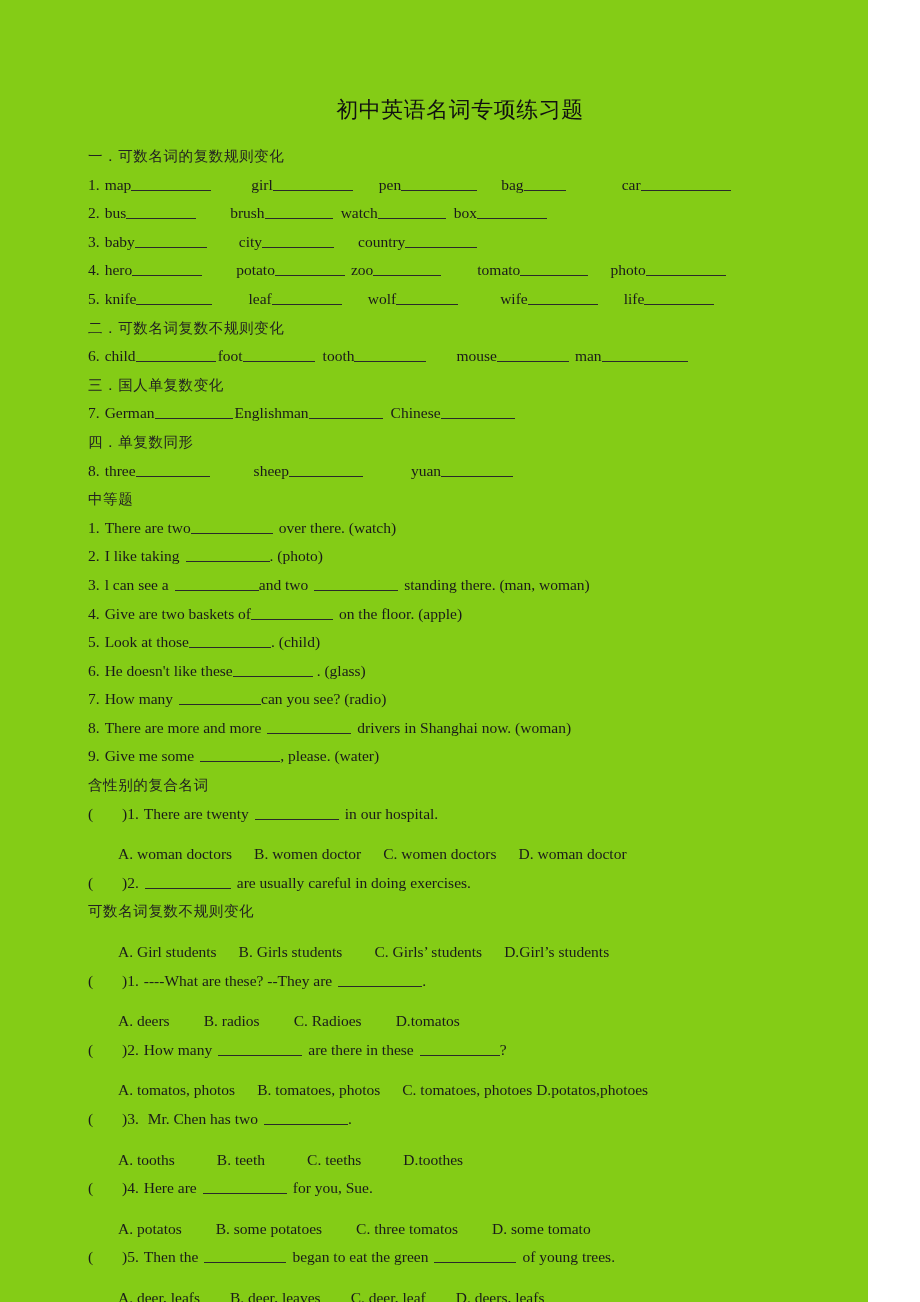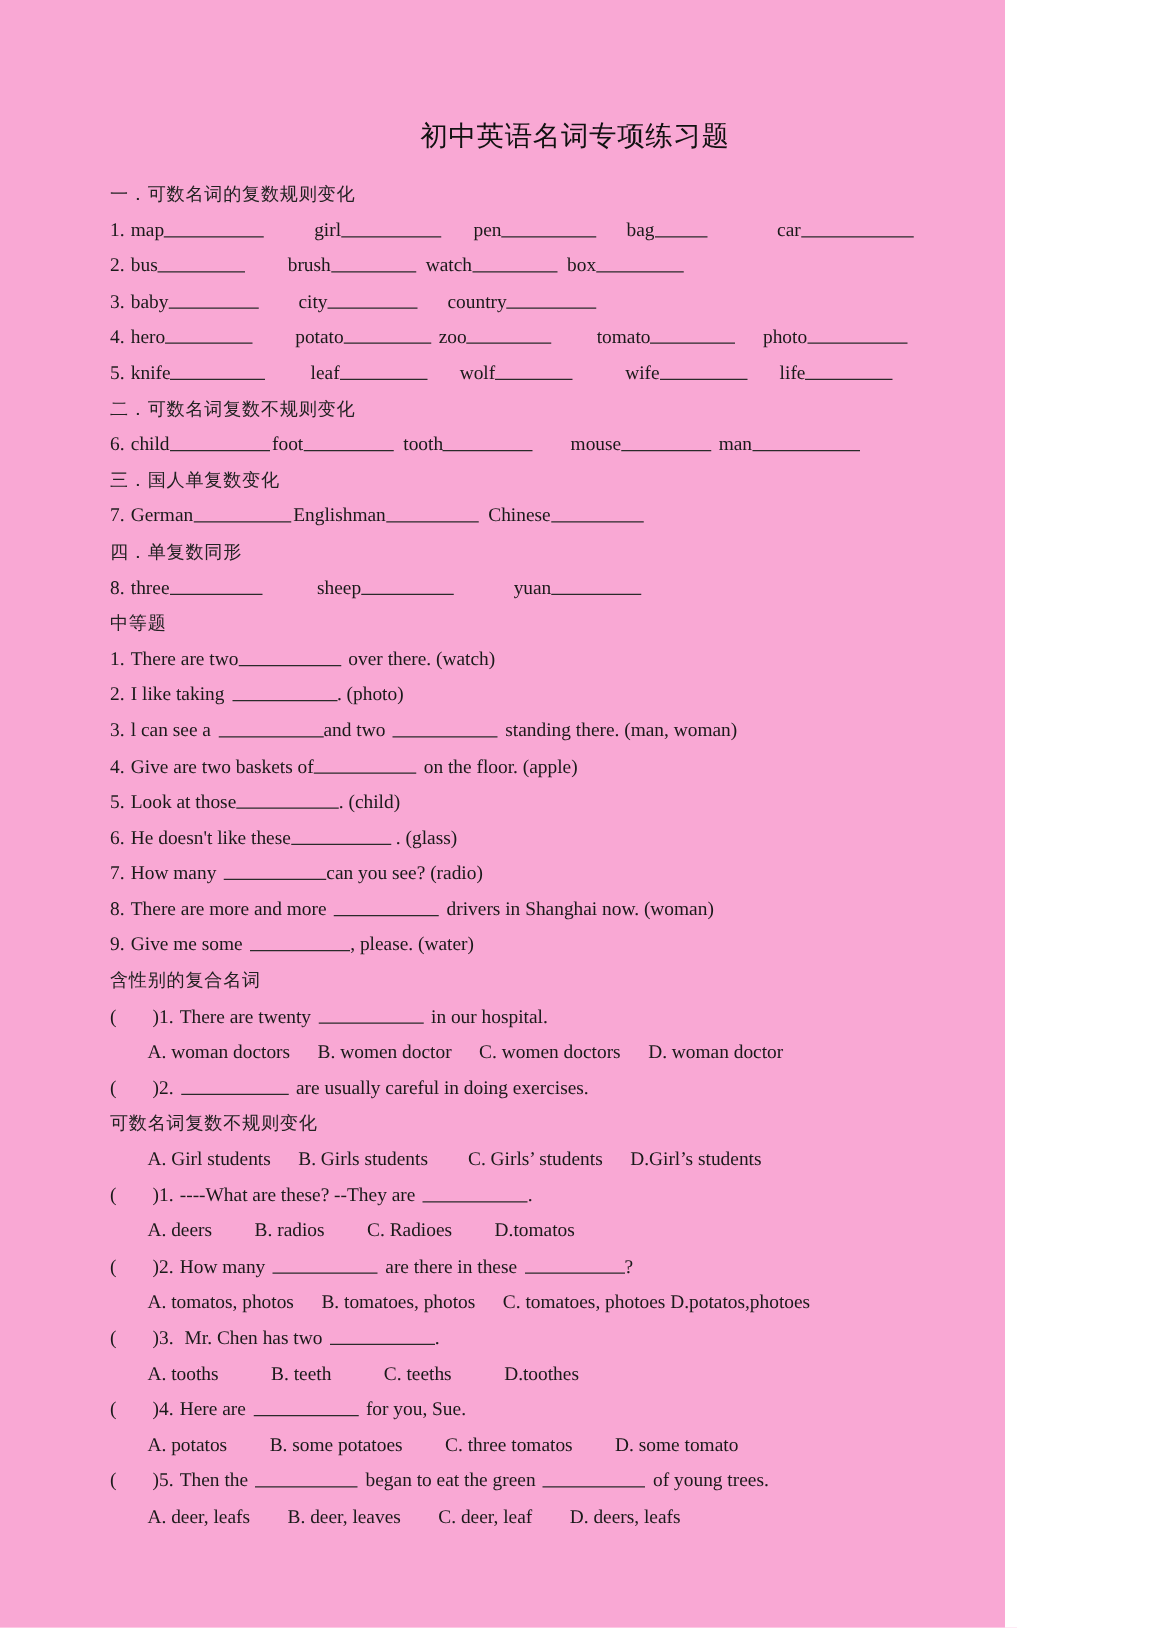--- a/index.html
+++ b/index.html
@@ -11,23 +11,23 @@
     width: 920px;
     height: 1302px;
     position: relative;
     font-family: "Liberation Serif", "DejaVu Serif", serif;
     color: #1a1a1a;
     overflow: hidden;
   }
   .page {
     position: absolute;
     left: 0; top: 0;
-    width: 804px;
+    width: 868px;
     height: 1302px;
-    background: #f9a8d4;
+    background: #84cc16;
   }
   .doc-title {
     position: absolute;
     left: 0;
     top: 96px;
     width: 920px;
     text-align: center;
     font-family: "DejaVu Serif", "Liberation Serif", serif;
     font-size: 22px;
     line-height: 28px;
@@ -47,21 +47,21 @@
     white-space: nowrap;
     color: #1a1a1a;
   }
   .cn {
     font-family: "DejaVu Serif", "Liberation Serif", serif;
     font-size: 14.5px;
     letter-spacing: 0.6px;
     color: #222;
   }
   .cn-head { }
-  .opts { padding-left: 30px; }
+  .opts { padding-left: 30px; margin-top: 12px; }
   .u {
     display: inline-block;
     border-bottom: 1px solid #2a2a2a;
     vertical-align: baseline;
     height: 15px;
     margin-bottom: -1px;
   }
   .sp { display: inline-block; }
   .paren { display: inline-block; width: 34px; }
 </style>

